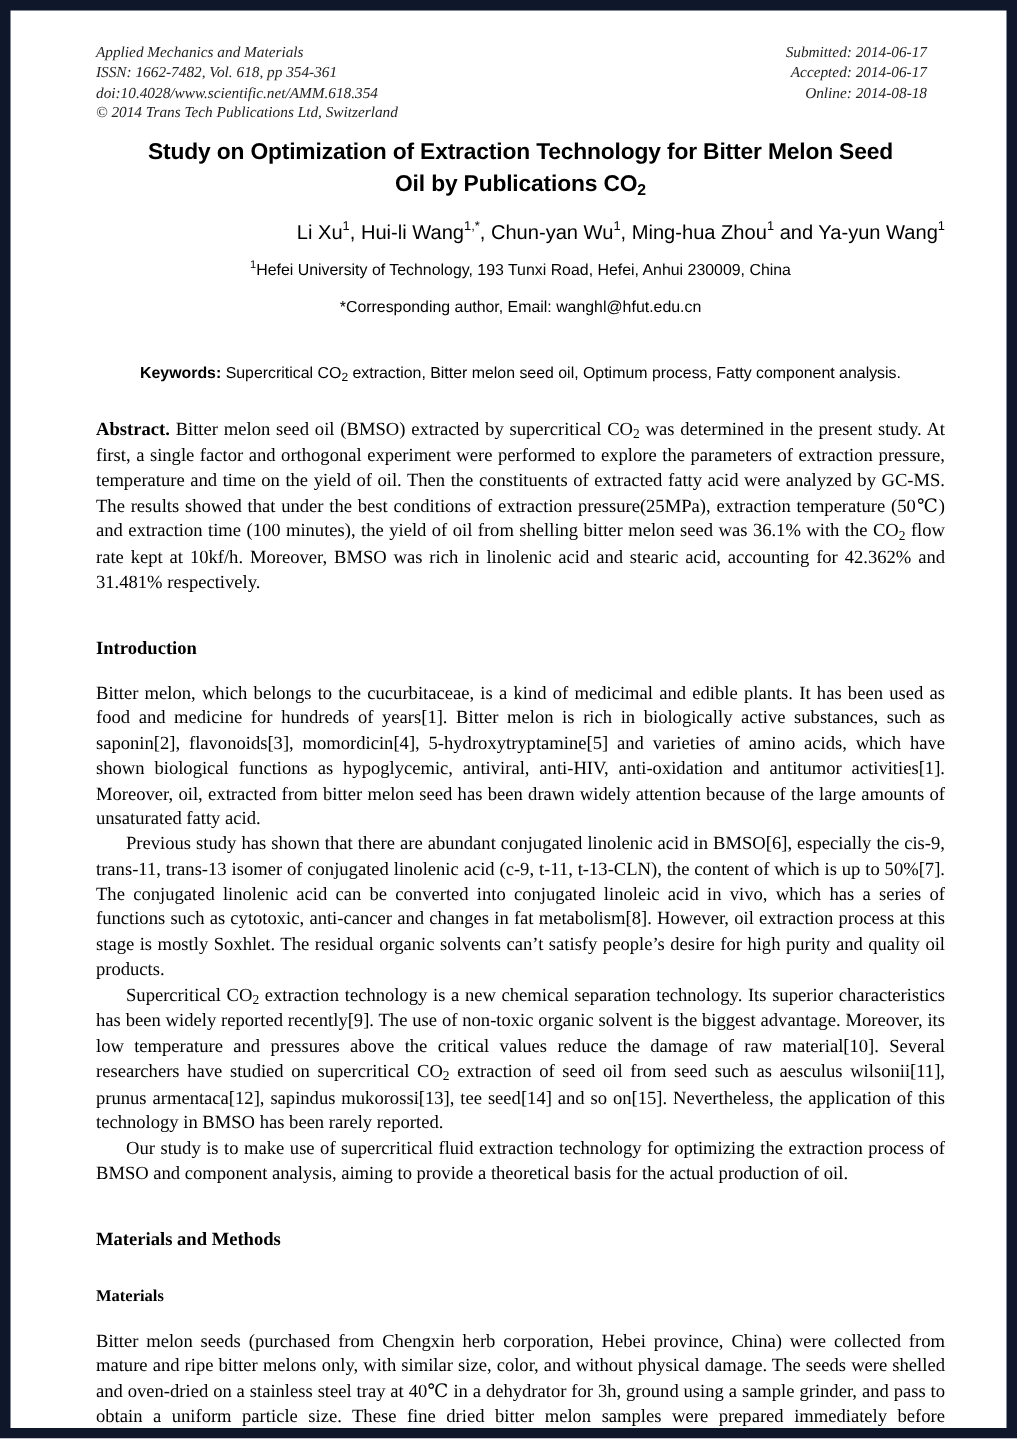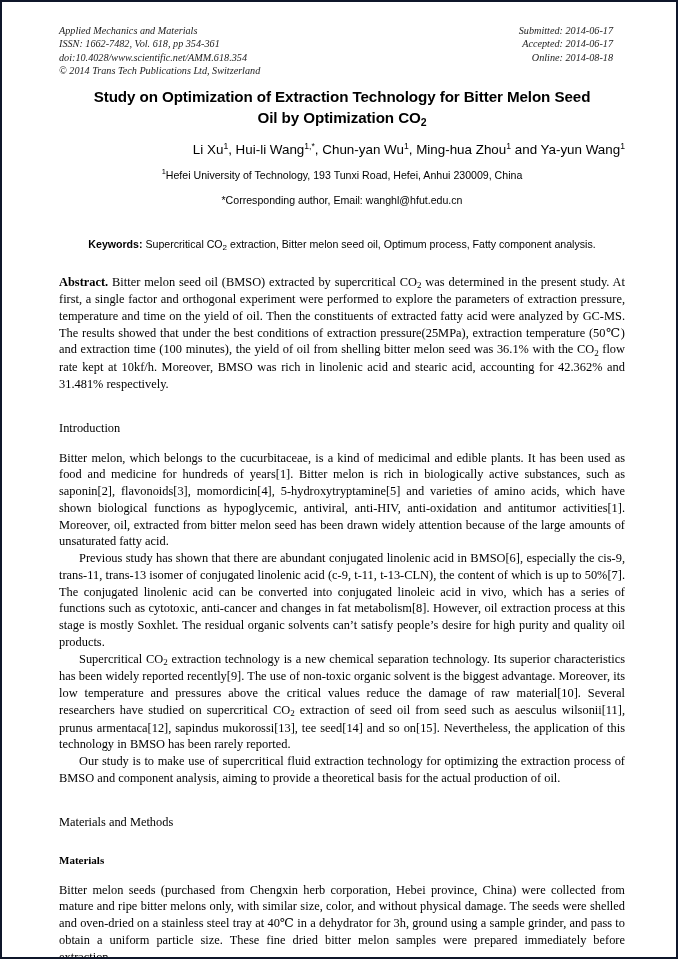--- a/index.html
+++ b/index.html
@@ -6,21 +6,21 @@
     margin: 0;
     padding: 0;
     background: #ffffff;
   }
   .page {
     position: relative;
     width: 678px;
     height: 959px;
     box-sizing: border-box;
     background: #ffffff;
-    border: 2px solid #0f172a;
+    border: 7px solid #0f172a;
     overflow: hidden;
   }
   .content {
     position: absolute;
     left: 57px;
     top: 22px;
     width: 566px;
   }
 
   
@@ -134,21 +134,21 @@
   .abstract sub, .body-par sub {
     font-size: 9px;
     vertical-align: baseline;
     position: relative;
     bottom: -2.5px;
   }
 
   
   h2.section {
     font-family: "Liberation Serif", "DejaVu Serif", serif;
-    font-weight: normal;
+    font-weight: bold;
     font-size: 12.4px;
     line-height: 16px;
     color: #000;
     margin: 27px 0 0 0;
   }
   h3.subsection {
     font-family: "Liberation Serif", "DejaVu Serif", serif;
     font-weight: bold;
     font-size: 11px;
     line-height: 16px;
@@ -183,21 +183,21 @@
       </div>
       <div class="right">
         <span class="line">Submitted: 2014-06-17</span>
         <span class="line">Accepted: 2014-06-17</span>
         <span class="line">Online: 2014-08-18</span>
       </div>
     </div>
 
     <div class="title">
       <span>Study on Optimization of Extraction Technology for Bitter Melon Seed</span><br>
-      <span>Oil by Optimization CO</span><sub>2</sub>
+      <span>Oil by Publications CO</span><sub>2</sub>
     </div>
 
     <div class="authors">
       <span>Li Xu</span><sup>1</sup><span>, </span><span>Hui-li Wang</span><sup>1,*</sup><span>, </span><span>Chun-yan Wu</span><sup>1</sup><span>, </span><span>Ming-hua Zhou</span><sup>1</sup><span> and </span><span>Ya-yun Wang</span><sup>1</sup>
     </div>
 
     <div class="affiliation">
       <sup>1</sup><span>Hefei University of Technology, 193 Tunxi Road, Hefei, Anhui 230009, China</span>
     </div>
 

